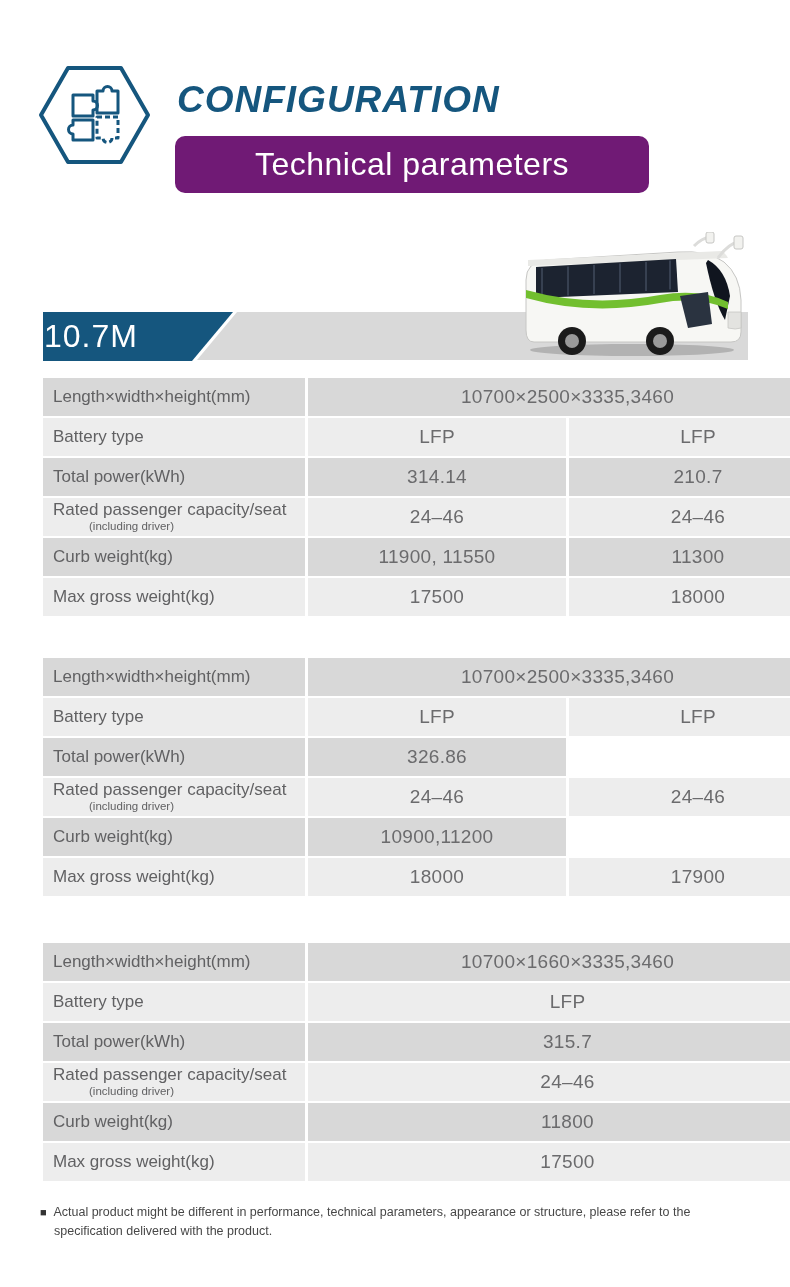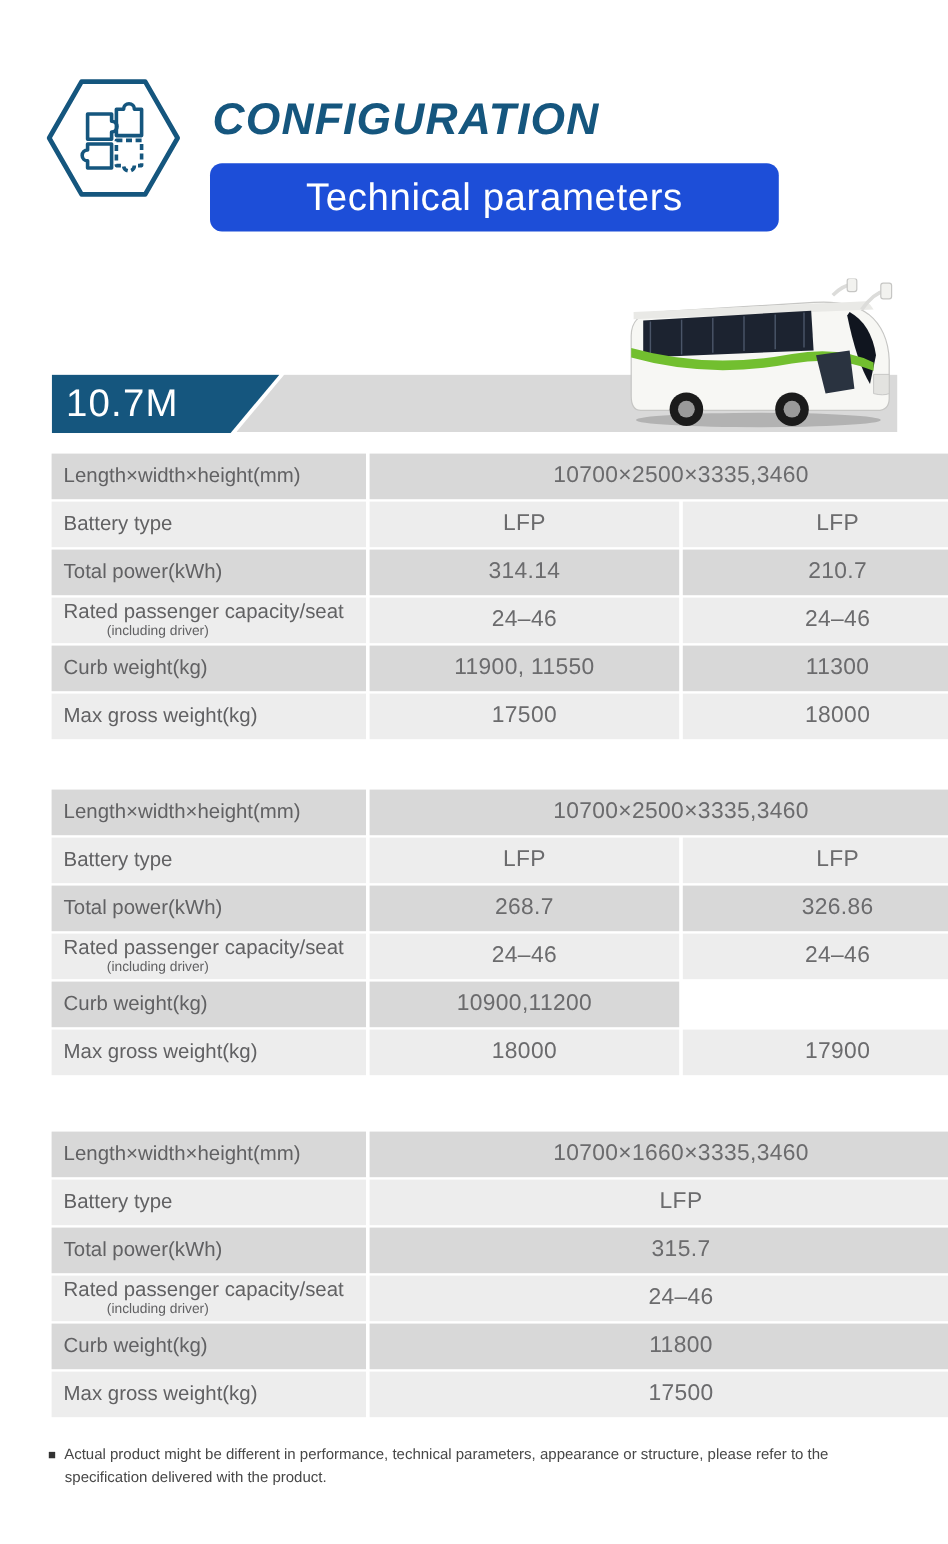--- a/index.html
+++ b/index.html
@@ -12,36 +12,36 @@
 
   
   .hex-icon { position:absolute; left:33px; top:55px; width:122px; height:120px; }
   .page-title {
     position:absolute; left:177px; top:79px;
     font-size:37px; font-weight:bold; font-style:italic;
     color:#15567e; letter-spacing:1px; white-space:nowrap;
   }
   .subtitle-banner {
     position:absolute; left:175px; top:136px; width:474px; height:57px;
-    background:#1d4ed8; border-radius:10px;
+    background:#701a75; border-radius:10px;
     display:flex; align-items:center; justify-content:center;
     color:#ffffff; font-size:32px; letter-spacing:0.5px;
   }
 
   
   .strip-gray {
     position:absolute; top:312px; left:197px; width:551px; height:48px;
     background:#d9d9d9;
     clip-path:polygon(40px 0, 100% 0, 100% 100%, 0 100%);
   }
   .strip-blue {
     position:absolute; top:312px; left:43px; width:190px; height:49px;
     background:#15567e;
     clip-path:polygon(0 0, 100% 0, 149px 100%, 0 100%);
-    display:flex; align-items:center; padding-left:12px;
+    display:flex; align-items:center; padding-left:1px;
     color:#ffffff; font-size:32px; font-weight:400; letter-spacing:1px;
   }
   .bus { position:absolute; left:512px; top:232px; width:238px; height:128px; }
 
   
   .spec-table { position:absolute; left:43px; width:784px; }
   .spec-table.t1 { top:378px; }
   .spec-table.t2 { top:658px; }
   .spec-table.t3 { top:943px; }
   .t-row { display:grid; grid-template-columns:262px 1fr 1fr; column-gap:3px; margin-bottom:2px; }
@@ -166,21 +166,20 @@
       <div class="cell label">
           <span class="main">Battery type</span>
         </div>
       <div class="cell val">LFP</div>
       <div class="cell val">LFP</div>
     </div>
     <div class="t-row">
       <div class="cell label">
           <span class="main">Total power(kWh)</span>
         </div>
-      <div class="cell val">268.7</div>
       <div class="cell val">326.86</div>
     </div>
     <div class="t-row">
       <div class="cell label">
         <span class="main">Rated passenger capacity/seat</span>
         <span class="sub">(including driver)</span>
       </div>
       <div class="cell val">24–46</div>
       <div class="cell val">24–46</div>
     </div>

